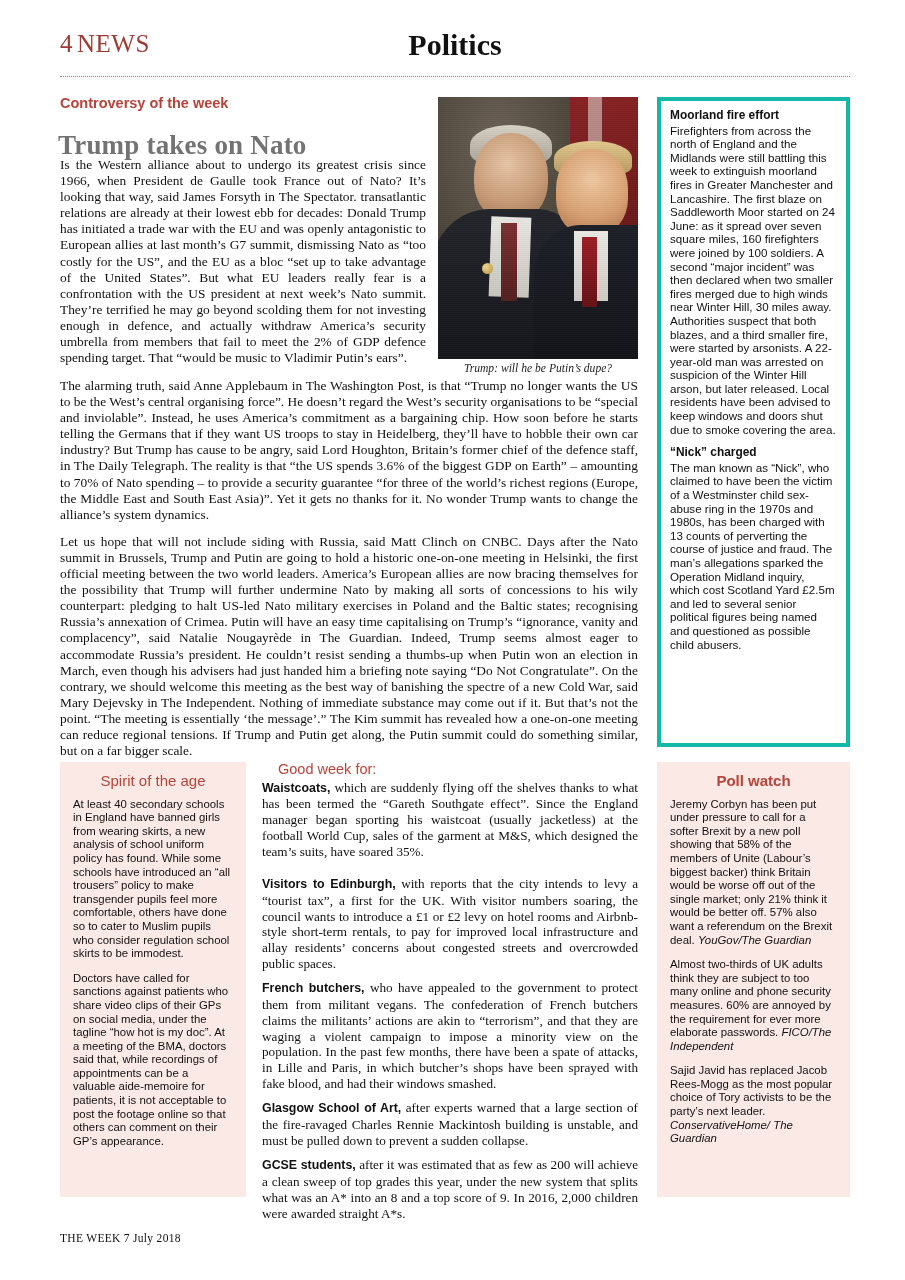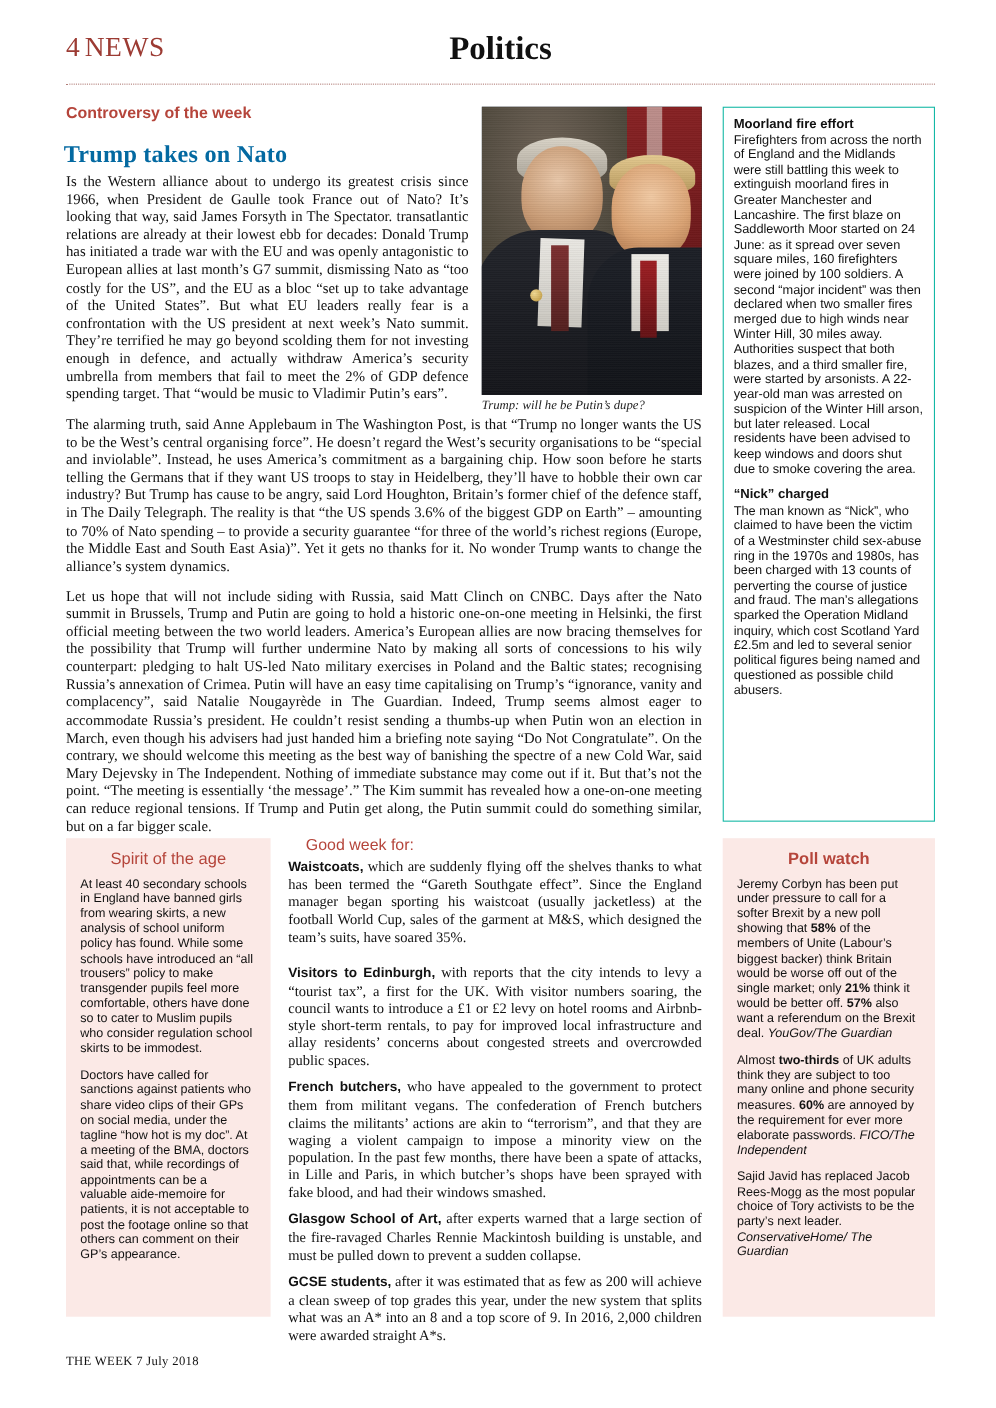--- a/index.html
+++ b/index.html
@@ -62,22 +62,22 @@
     left: 60px; top: 95px;
     font-family: "Liberation Sans", sans-serif;
     font-size: 14.5px;
     font-weight: bold;
     color: #b5453b;
   }
   .headline {
     position: absolute;
     left: 58px; top: 112px;
     font-family: "Liberation Serif", serif;
-    font-size: 22px;
-    color: #0369a1;
+    font-size: 27px;
+    color: #737373;
     letter-spacing: 0.2px;
   }
 
   .body-col {
     position: absolute;
     font-family: "Liberation Serif", serif;
     font-size: 13.4px;
     line-height: 16.1px;
     text-align: justify;
     color: #111;
@@ -176,29 +176,29 @@
   .photo .grain {
     position: absolute; inset: 0;
     background: repeating-linear-gradient(0deg, rgba(255,255,255,0.02) 0 1px, rgba(0,0,0,0.03) 1px 2px);
   }
   .caption {
     position: absolute;
     left: 438px; top: 362px; width: 200px;
     font-family: "Liberation Serif", serif;
     font-style: italic;
     font-size: 11.6px;
-    text-align: left;
+    text-align: center;
     color: #222;
   }
 
   
   .side-box {
     position: absolute;
     left: 657px; top: 97px; width: 193px; height: 650px;
-    border: 1px solid #14b8a6;
+    border: 4px solid #14b8a6;
     box-sizing: border-box;
     padding: 8px 9px;
     font-family: "Liberation Sans", sans-serif;
     font-size: 11.6px;
     line-height: 13.6px;
     color: #111;
     overflow: hidden;
   }
   .side-box h3 {
     margin: 0 0 1px 0;
@@ -279,21 +279,21 @@
   .panel-right .src { font-style: italic; }
 
   .footer {
     position: absolute;
     left: 60px; top: 1232px;
     font-family: "Liberation Serif", serif;
     font-size: 11.5px;
     letter-spacing: 0.3px;
     color: #111;
   }
-  b, strong { font-weight: bold; }
+  b, strong { font-weight: normal; }
 </style>
 </head>
 <body>
 
 <div class="page">
 
   <div class="masthead">
     <div class="folio">
       <span class="num">4</span><span>NEWS</span>
     </div>

